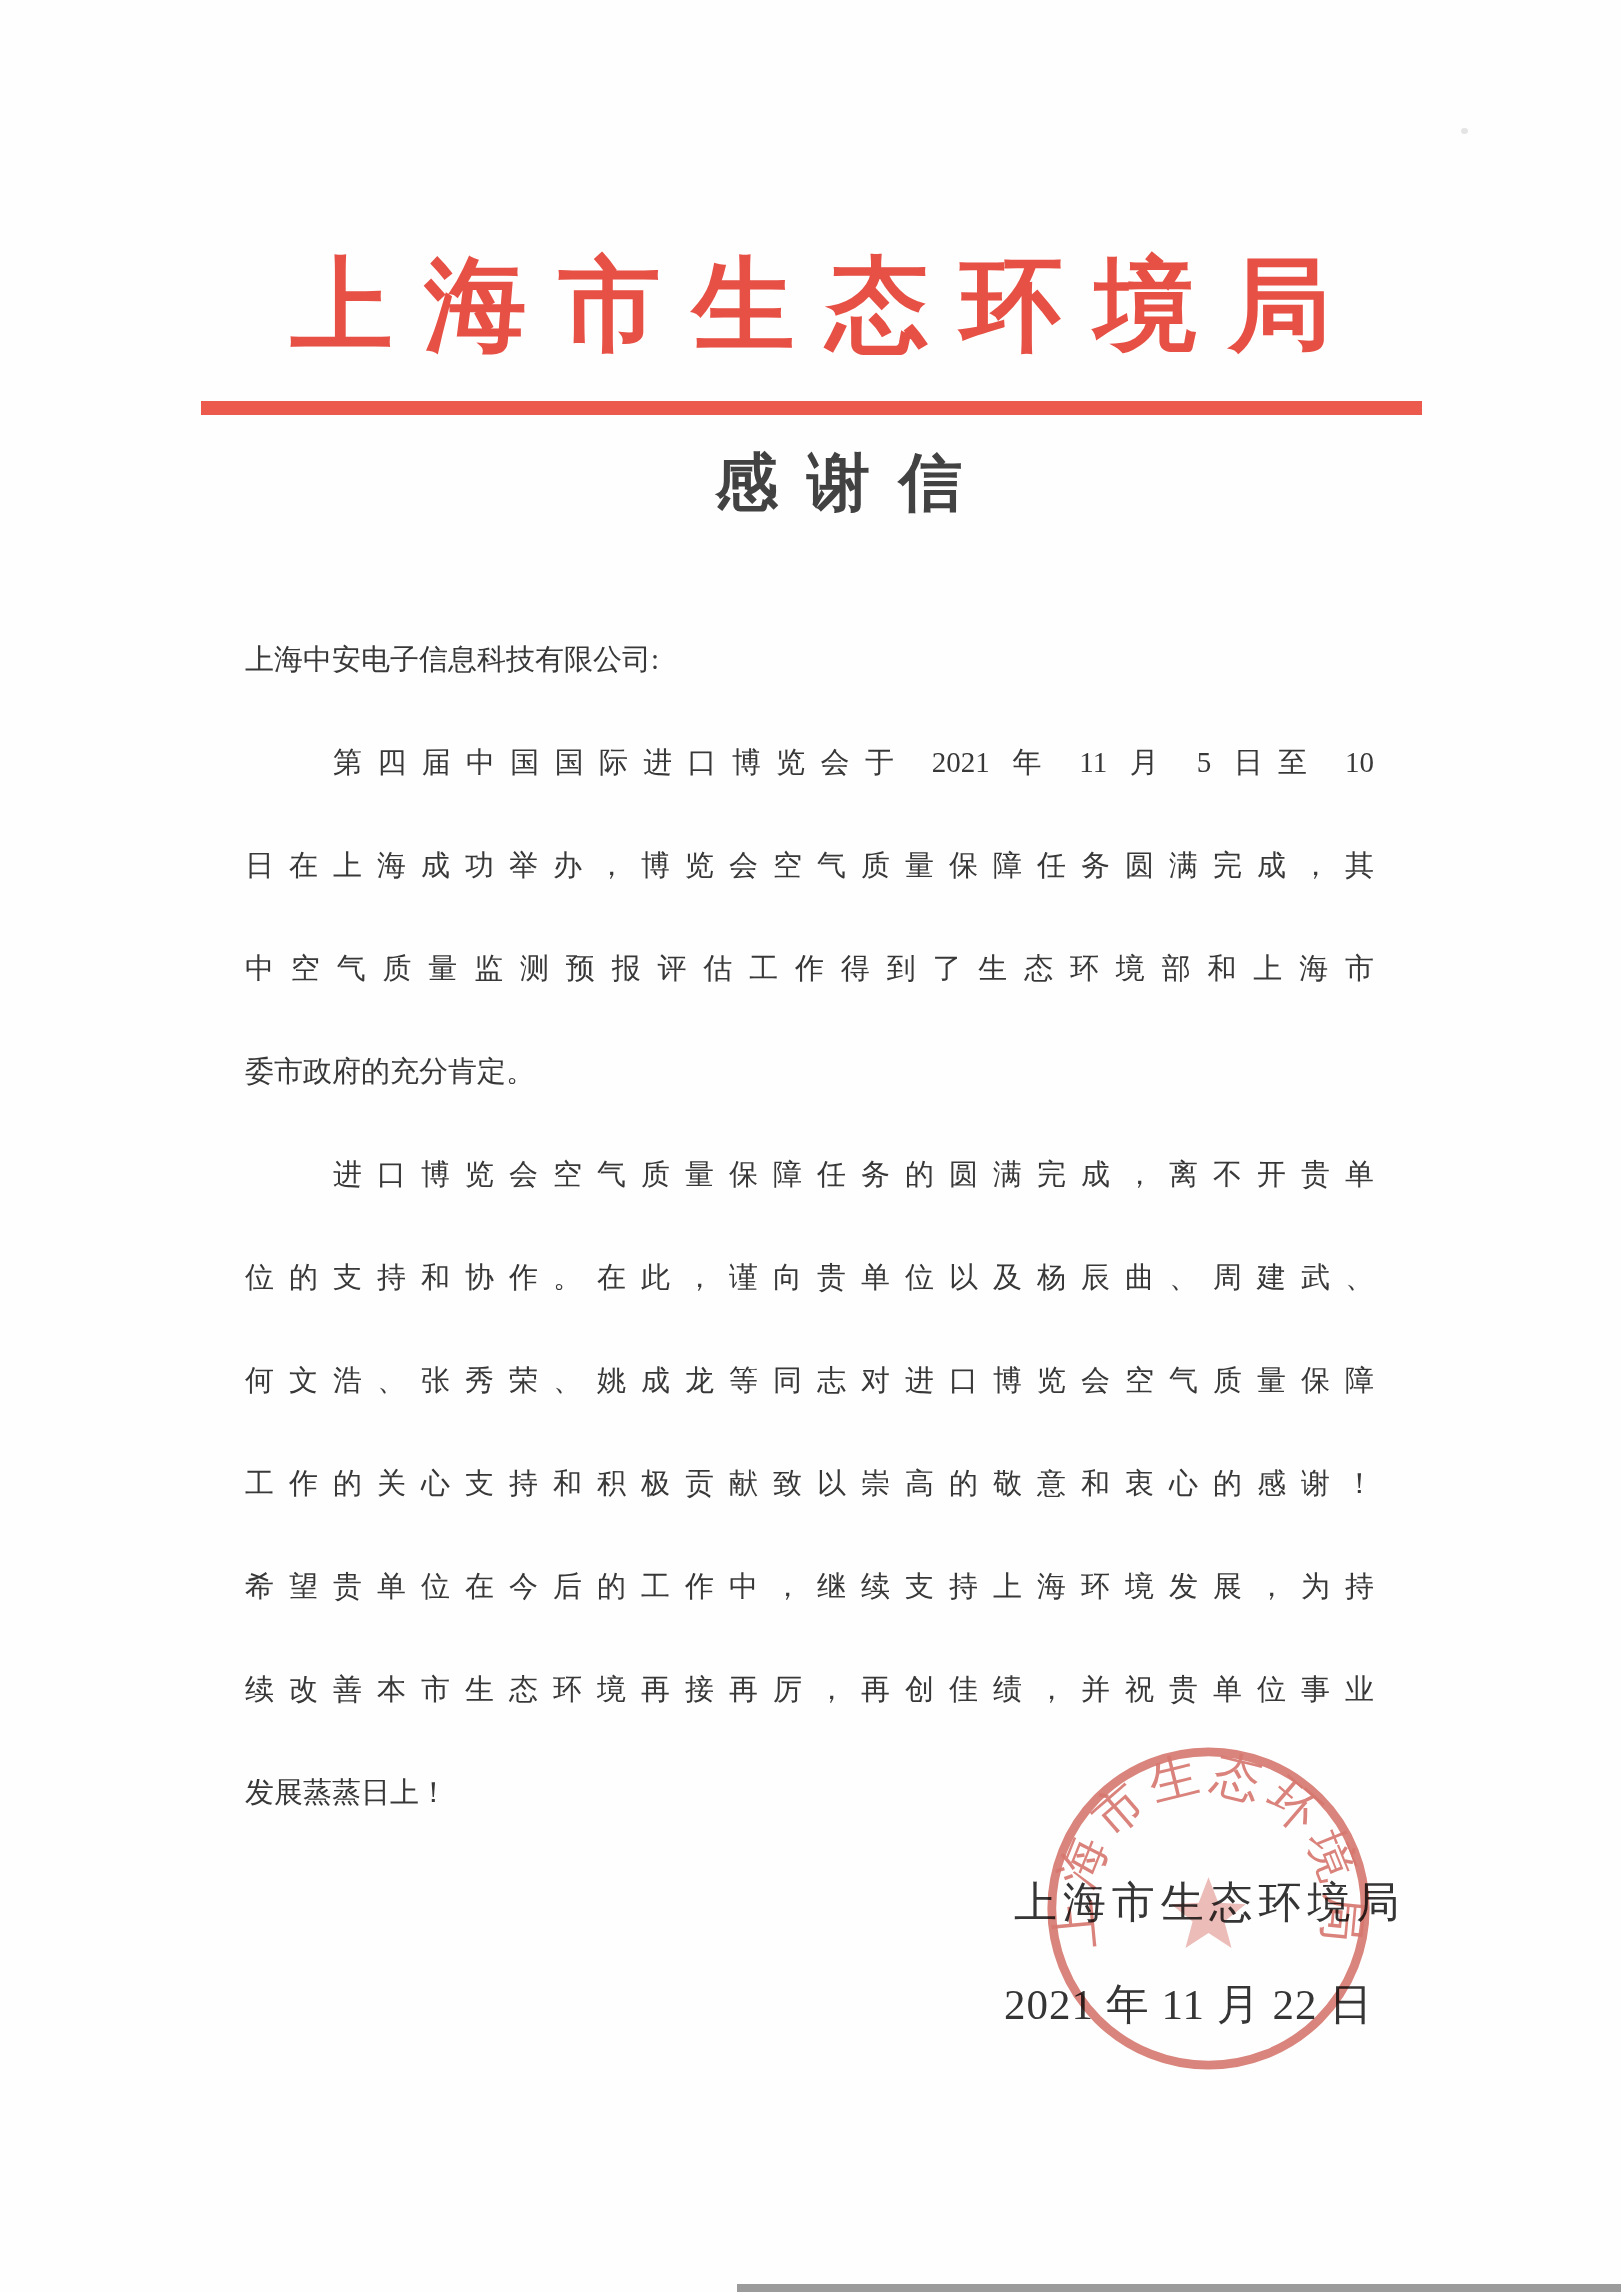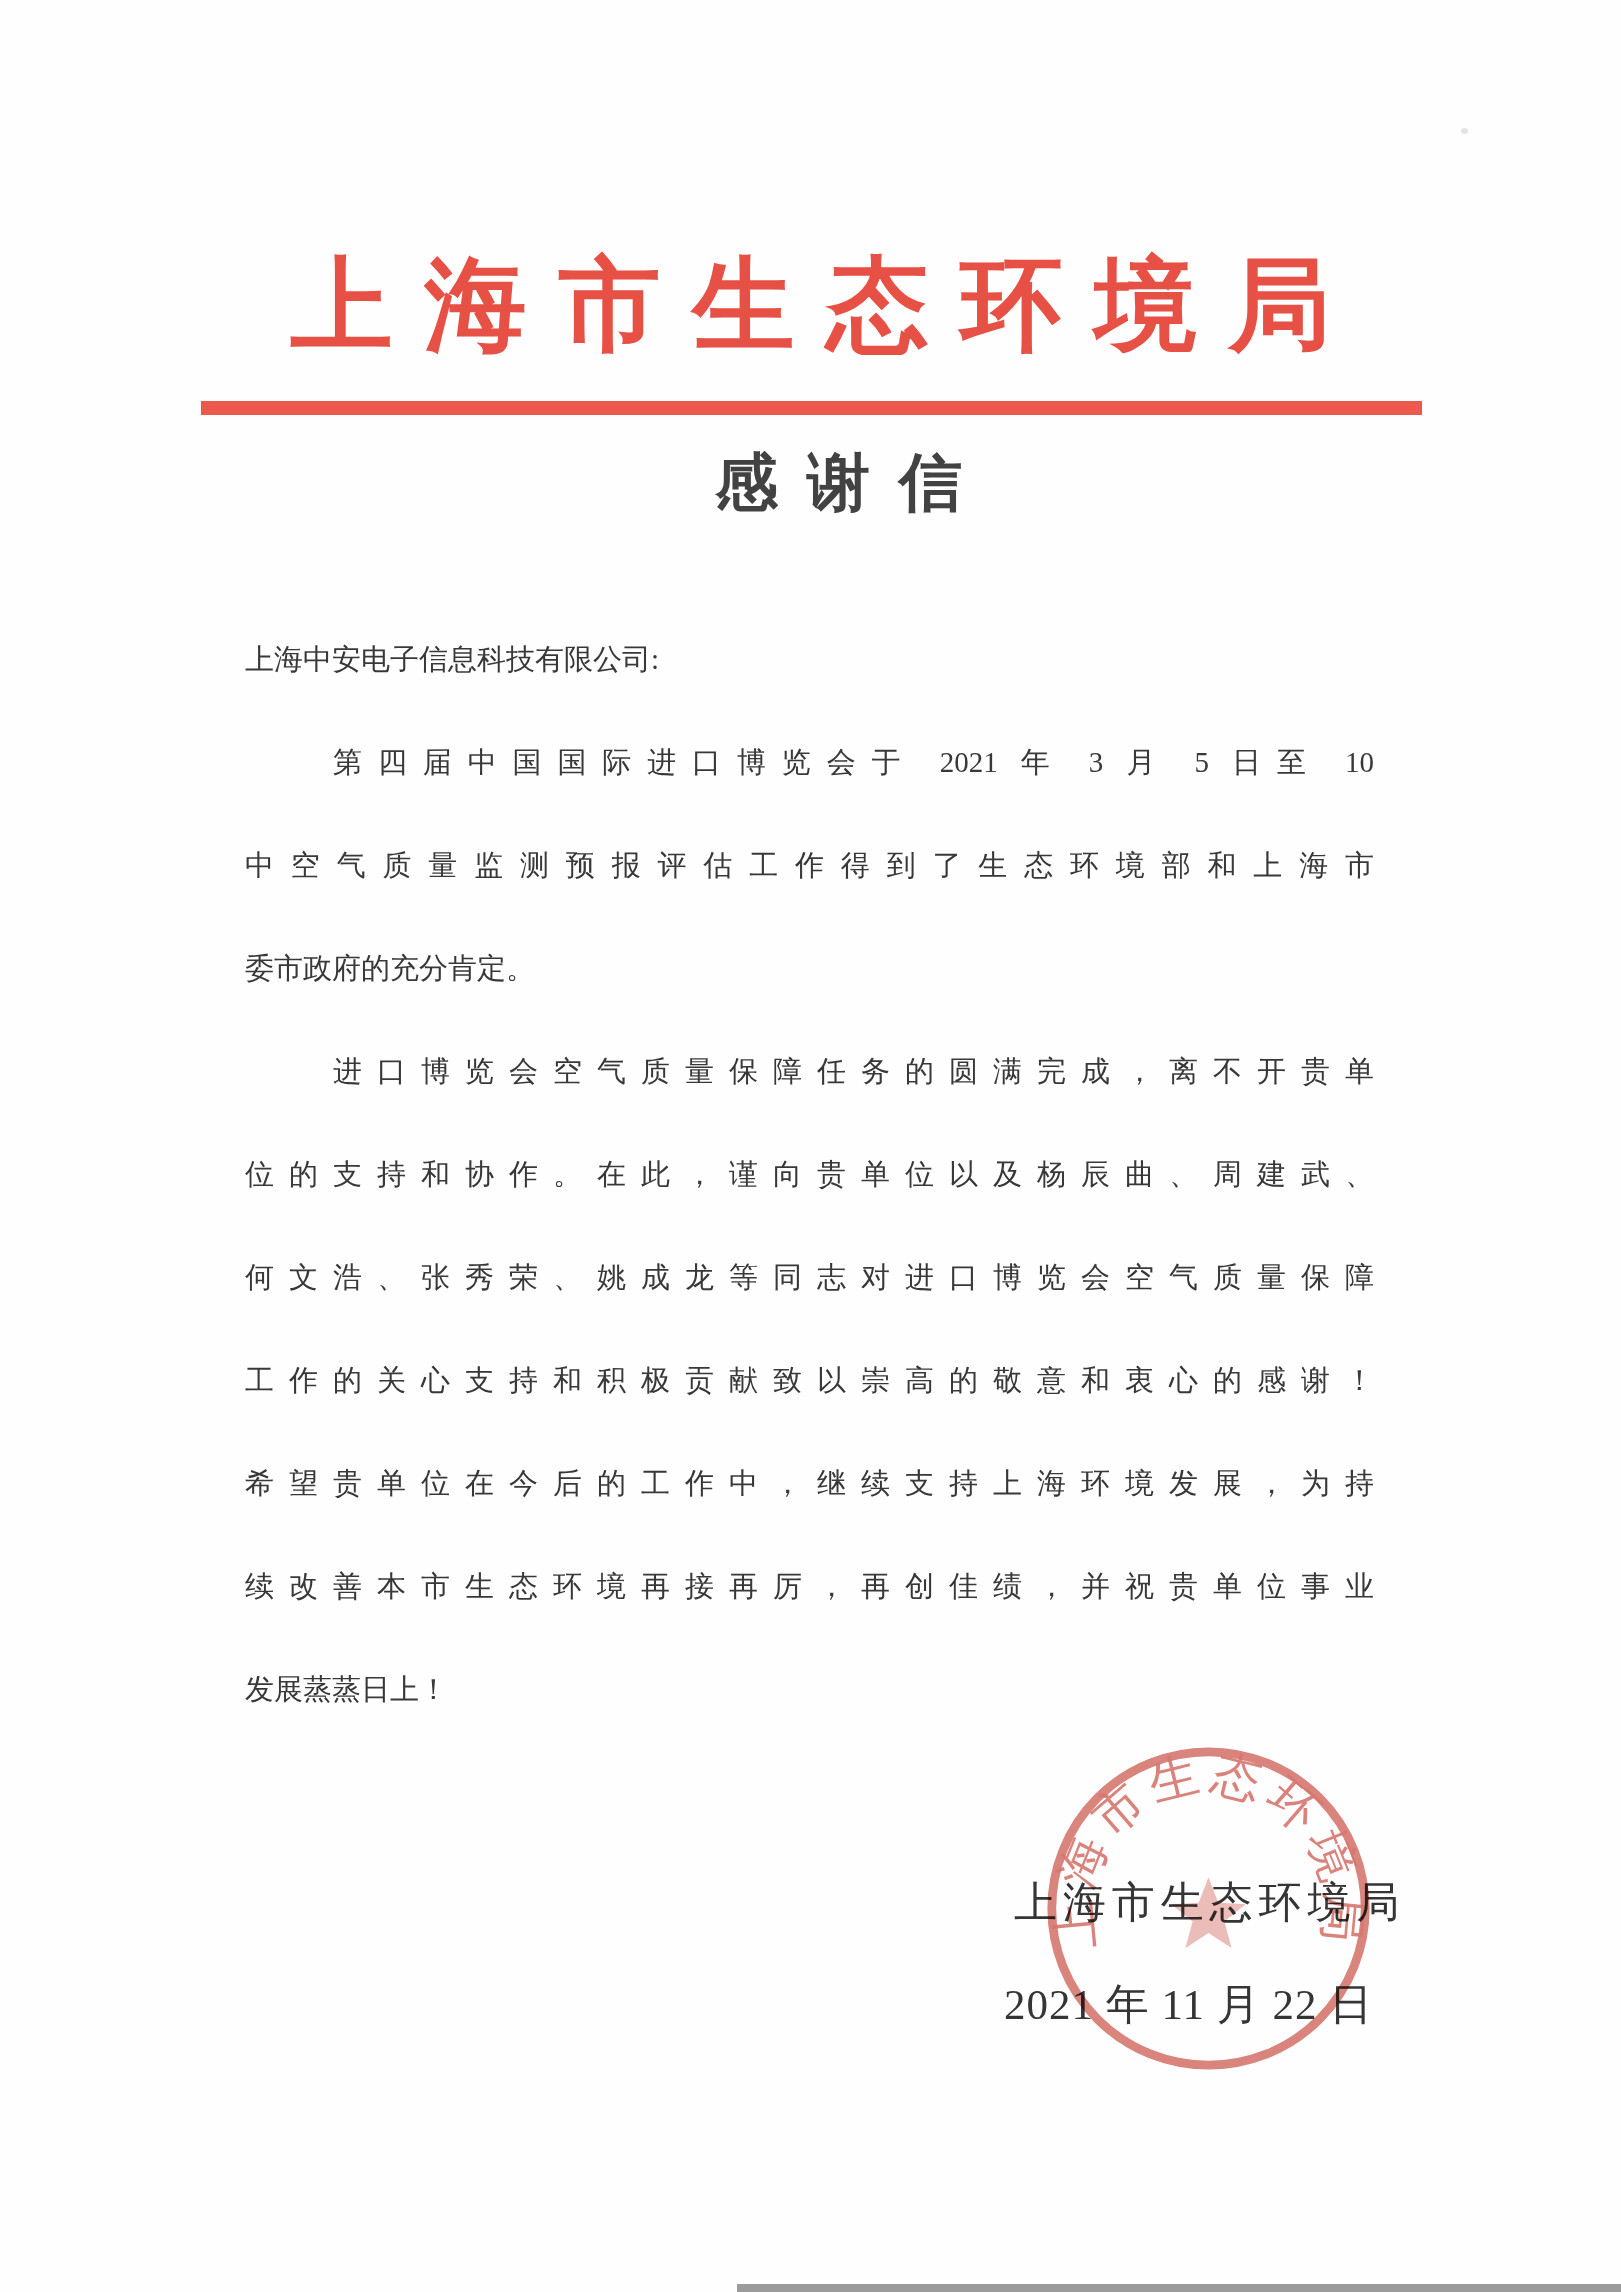--- a/index.html
+++ b/index.html
@@ -113,21 +113,22 @@
   <div class="agency-header">上海市生态环境局</div>
 
   <div class="red-rule"></div>
 
   <div class="letter-title">感谢信</div>
 
   <div class="body-block">
     <div class="line no-just">上海中安电子信息科技有限公司:</div>
 
     <div>
-      <div class="line indent">第四届中国国际进口博览会于 2021 年 3 月 5 日至 10</div>
+      <div class="line indent">第四届中国国际进口博览会于 2021 年 11 月 5 日至 10</div>
+      <div class="line">日在上海成功举办，博览会空气质量保障任务圆满完成，其</div>
       <div class="line">中空气质量监测预报评估工作得到了生态环境部和上海市</div>
       <div class="line no-just">委市政府的充分肯定。</div>
     </div>
 
     <div>
       <div class="line indent">进口博览会空气质量保障任务的圆满完成，离不开贵单</div>
       <div class="line">位的支持和协作。在此，谨向贵单位以及杨辰曲、周建武、</div>
       <div class="line">何文浩、张秀荣、姚成龙等同志对进口博览会空气质量保障</div>
       <div class="line">工作的关心支持和积极贡献致以崇高的敬意和衷心的感谢！</div>
       <div class="line">希望贵单位在今后的工作中，继续支持上海环境发展，为持</div>

